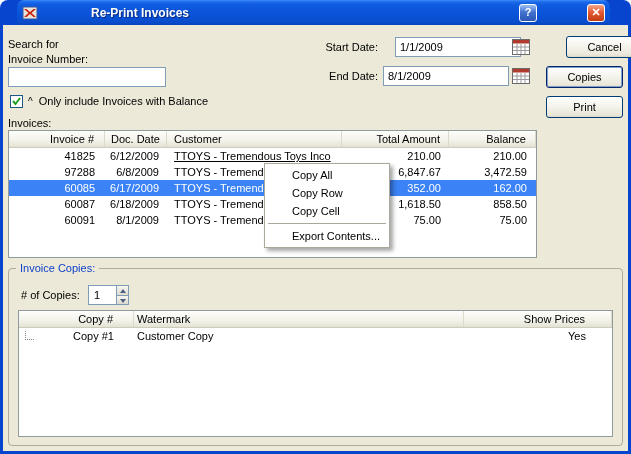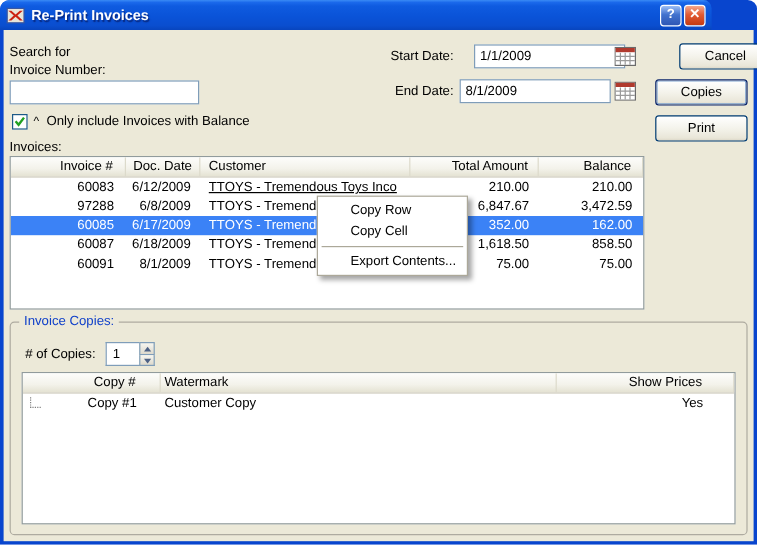--- a/index.html
+++ b/index.html
@@ -5,24 +5,24 @@
   * { margin:0; padding:0; box-sizing:border-box; }
   html,body { background:#fff; }
   .window {
     position:relative; width:631px; height:454px;
     background:#0845CE;
     border-radius:8px 8px 0 0;
     font-family:"Liberation Sans", sans-serif; font-size:11px; color:#000;
     overflow:hidden;
   }
   .titlebar {
-    position:absolute; left:0; top:0; width:593px; height:25px;
+    position:absolute; left:17px; top:0; width:593px; height:25px;
     border-radius:7px 7px 0 0;
     background:linear-gradient(180deg,#3A8BF5 0%,#1B69EB 8%,#0F5BE0 20%,#0A53D8 55%,#0A4ECF 85%,#0845BE 100%);
-    display:flex; align-items:center; padding:0 5px;
+    display:flex; align-items:center; padding:0 5px;gap:48px;
   }
   .app-icon { width:16px; height:16px; display:inline-block; }
   .title { color:#fff; font-weight:bold; font-size:12px; text-shadow:1px 1px 1px #07277E; margin-left:5px; flex:1; white-space:nowrap; }
   .tb-btn {
     width:18px; height:18px; border:1px solid #fff; border-radius:3px;
     color:#fff; font-weight:bold; font-size:11px; line-height:15px; text-align:center;
     margin-left:2px; padding:0; font-family:"Liberation Sans",sans-serif;
   }
   .tb-help { background:linear-gradient(180deg,#9CBEF5,#4272CE 45%,#2E57B5); }
   .tb-close { background:linear-gradient(180deg,#F5A78B,#E25A33 45%,#C33A12); }
@@ -178,21 +178,21 @@
 
     <div class="grid" id="invoice-grid">
       <div class="gridhead">
         <span class="hcell c1 r">Invoice #</span>
         <span class="hcell c2 c2h">Doc. Date</span>
         <span class="hcell c3">Customer</span>
         <span class="hcell c4 r">Total Amount</span>
         <span class="hcell c5 r">Balance</span>
       </div>
       <div class="grow">
-        <span class="gcell c1">60083</span>
+        <span class="gcell c1">41825</span>
         <span class="gcell c2 c2d">6/12/2009</span>
         <span class="gcell c3 ulined">TTOYS - Tremendous Toys Inco</span>
         <span class="gcell c4">210.00</span>
         <span class="gcell c5">210.00</span>
       </div>
       <div class="grow">
         <span class="gcell c1">97288</span>
         <span class="gcell c2 c2d">6/8/2009</span>
         <span class="gcell c3">TTOYS - Tremendous Toys Inco</span>
         <span class="gcell c4">6,847.67</span>
@@ -215,20 +215,21 @@
       <div class="grow">
         <span class="gcell c1">60091</span>
         <span class="gcell c2 c2d">8/1/2009</span>
         <span class="gcell c3">TTOYS - Tremendous Toys Inco</span>
         <span class="gcell c4">75.00</span>
         <span class="gcell c5">75.00</span>
       </div>
     </div>
 
     <div class="menu">
+      <div class="mitem">Copy All</div>
       <div class="mitem">Copy Row</div>
       <div class="mitem">Copy Cell</div>
       <div class="msep"></div>
       <div class="mitem">Export Contents...</div>
     </div>
 
     <div class="groupbox"></div>
     <span class="grouplabel">Invoice Copies:</span>
 
     <span class="lbl" id="lbl-numcopies"># of Copies:</span>

